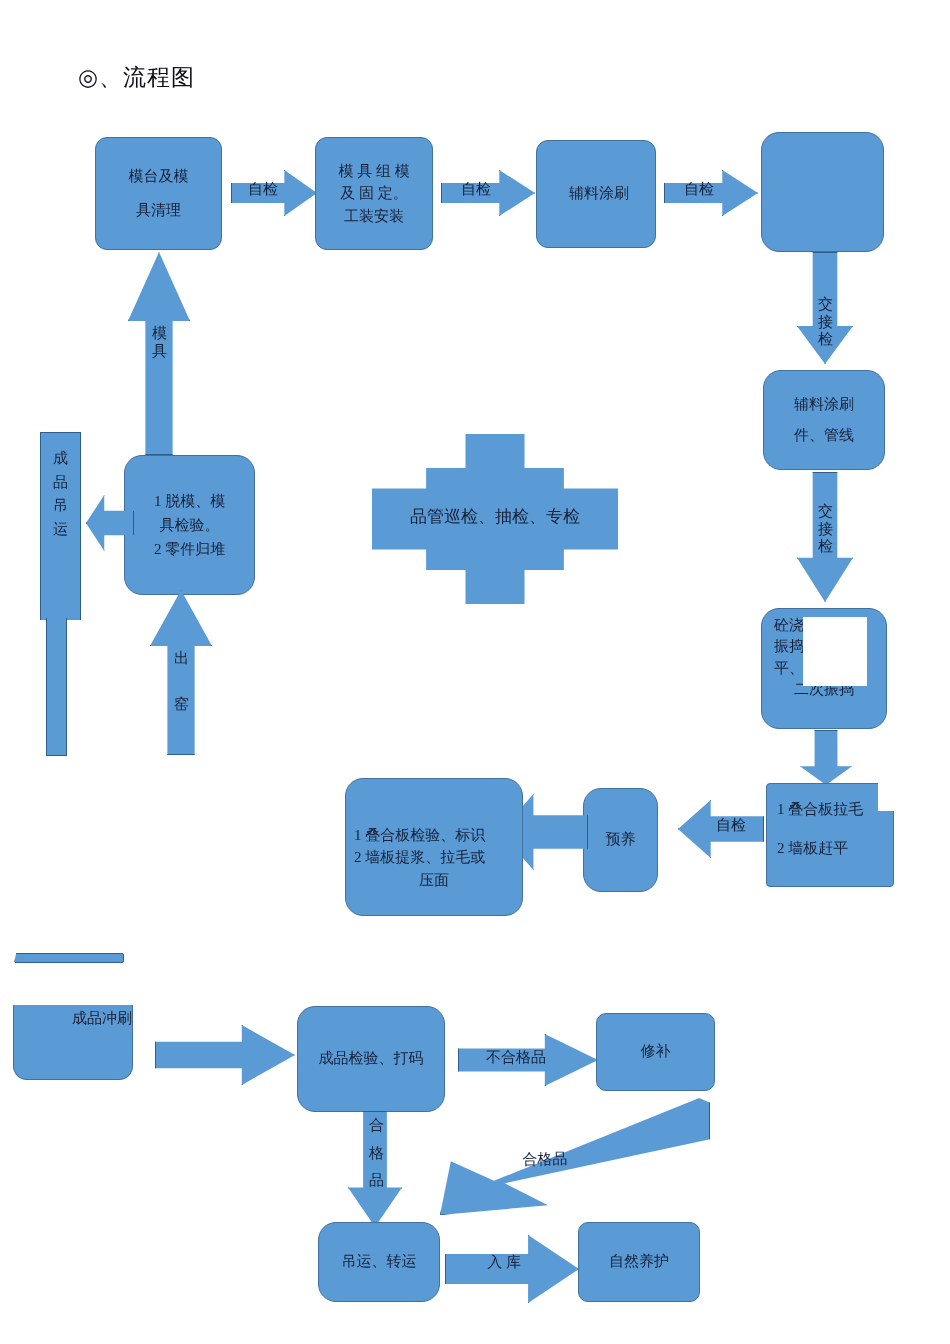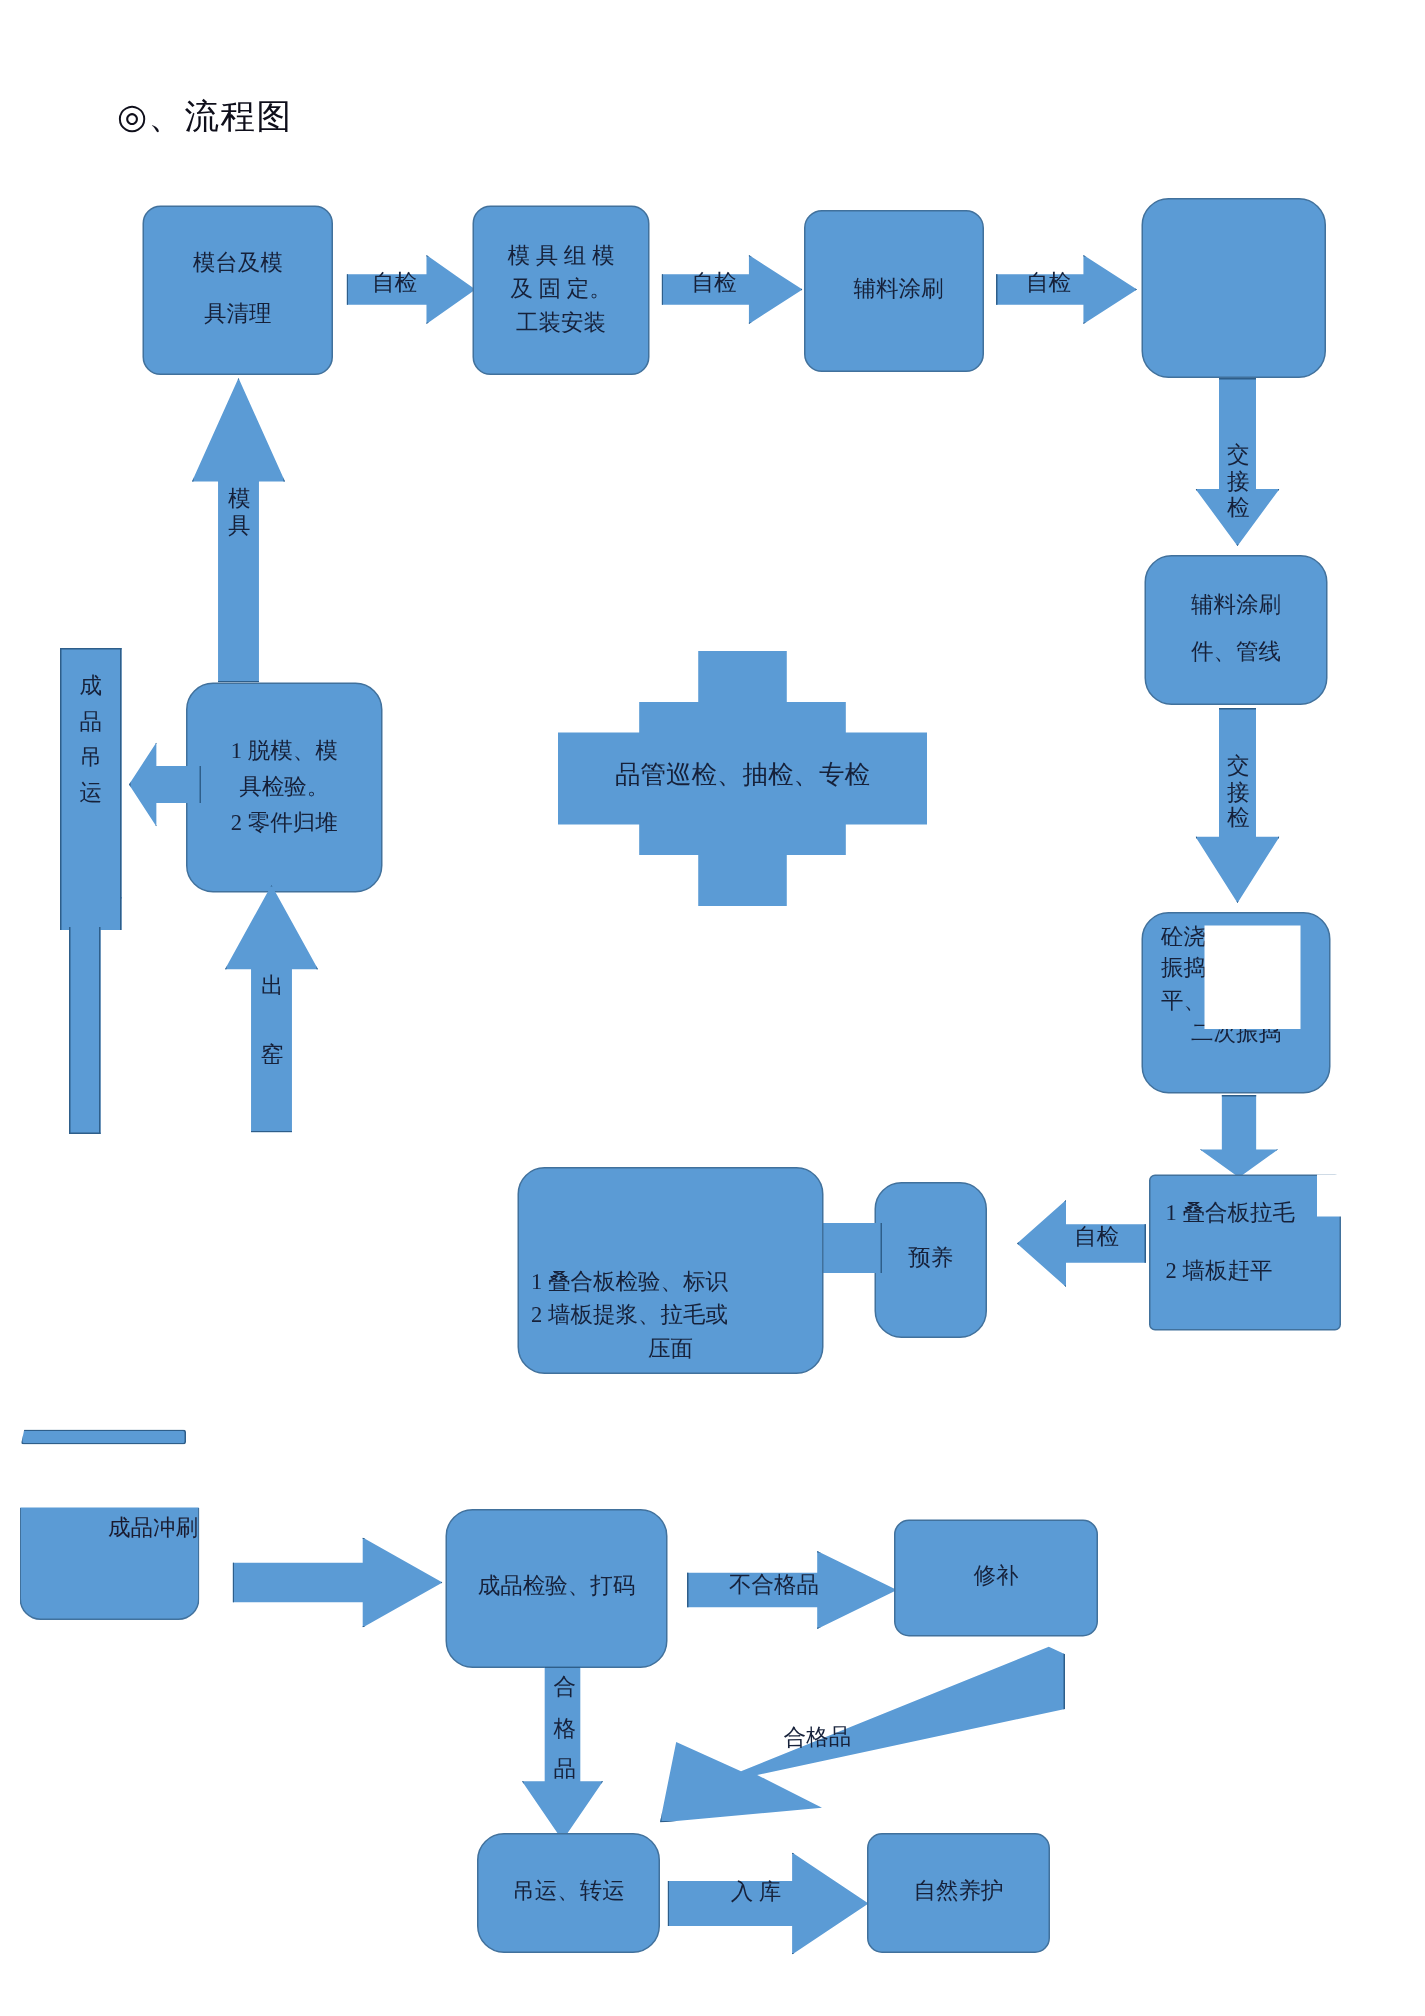--- a/index.html
+++ b/index.html
@@ -213,21 +213,21 @@
 
   <div class="shape arrow-l" style="left:678px;top:800px;width:86px;height:58px;"></div>
   <div class="lbl" style="left:700px;top:818px;width:62px;">自检</div>
 
   <div class="shape box r18" style="left:583px;top:788px;width:75px;height:104px;">
     <span>预养</span>
   </div>
 
   <div class="shape arrow-l" style="left:500px;top:794px;width:88px;height:76px;"></div>
 
-  <div class="shape box r18" style="left:345px;top:778px;width:204px;height:138px;align-items:flex-end;padding-top:25px;">
+  <div class="shape box r18" style="left:345px;top:778px;width:178px;height:138px;align-items:center;padding-top:25px;">
     <div class="text-2l" style="width:100%;line-height:1.5;">
       <span class="nowrap" style="text-align:left;padding-left:2px;">1 叠合板检验、标识</span>
       <span class="nowrap" style="text-align:left;padding-left:2px;">2 墙板提浆、拉毛或</span>
       <span style="text-align:center;">压面</span>
     </div>
   </div>
 
   <div class="shape cross" style="left:372px;top:434px;width:246px;height:170px;"></div>
   <div class="lbl" style="left:372px;top:508px;width:246px;font-size:17px;">品管巡检、抽检、专检</div>
 
@@ -274,21 +274,21 @@
 
   <div class="shape arrow-r" style="left:155px;top:1025px;width:140px;height:60px;"></div>
 
   <div class="shape box r18" style="left:297px;top:1006px;width:148px;height:106px;">
     <span>成品检验、打码</span>
   </div>
 
   <div class="shape arrow-r" style="left:458px;top:1034px;width:140px;height:52px;"></div>
   <div class="lbl" style="left:462px;top:1050px;width:108px;">不合格品</div>
 
-  <div class="shape box sq" style="left:596px;top:1013px;width:136px;height:78px;border-radius:10px;">
+  <div class="shape box sq" style="left:596px;top:1013px;width:119px;height:78px;border-radius:10px;">
     <span>修补</span>
   </div>
 
   <div class="shape arrow-d" style="left:348px;top:1111px;width:54px;height:116px;"></div>
   <div class="lbl-v" style="left:369px;top:1117px;">
 
     <span style="margin-bottom:10px;">合</span>
     <span style="margin-bottom:10px;">格</span>
     <span>品</span>
   </div>

